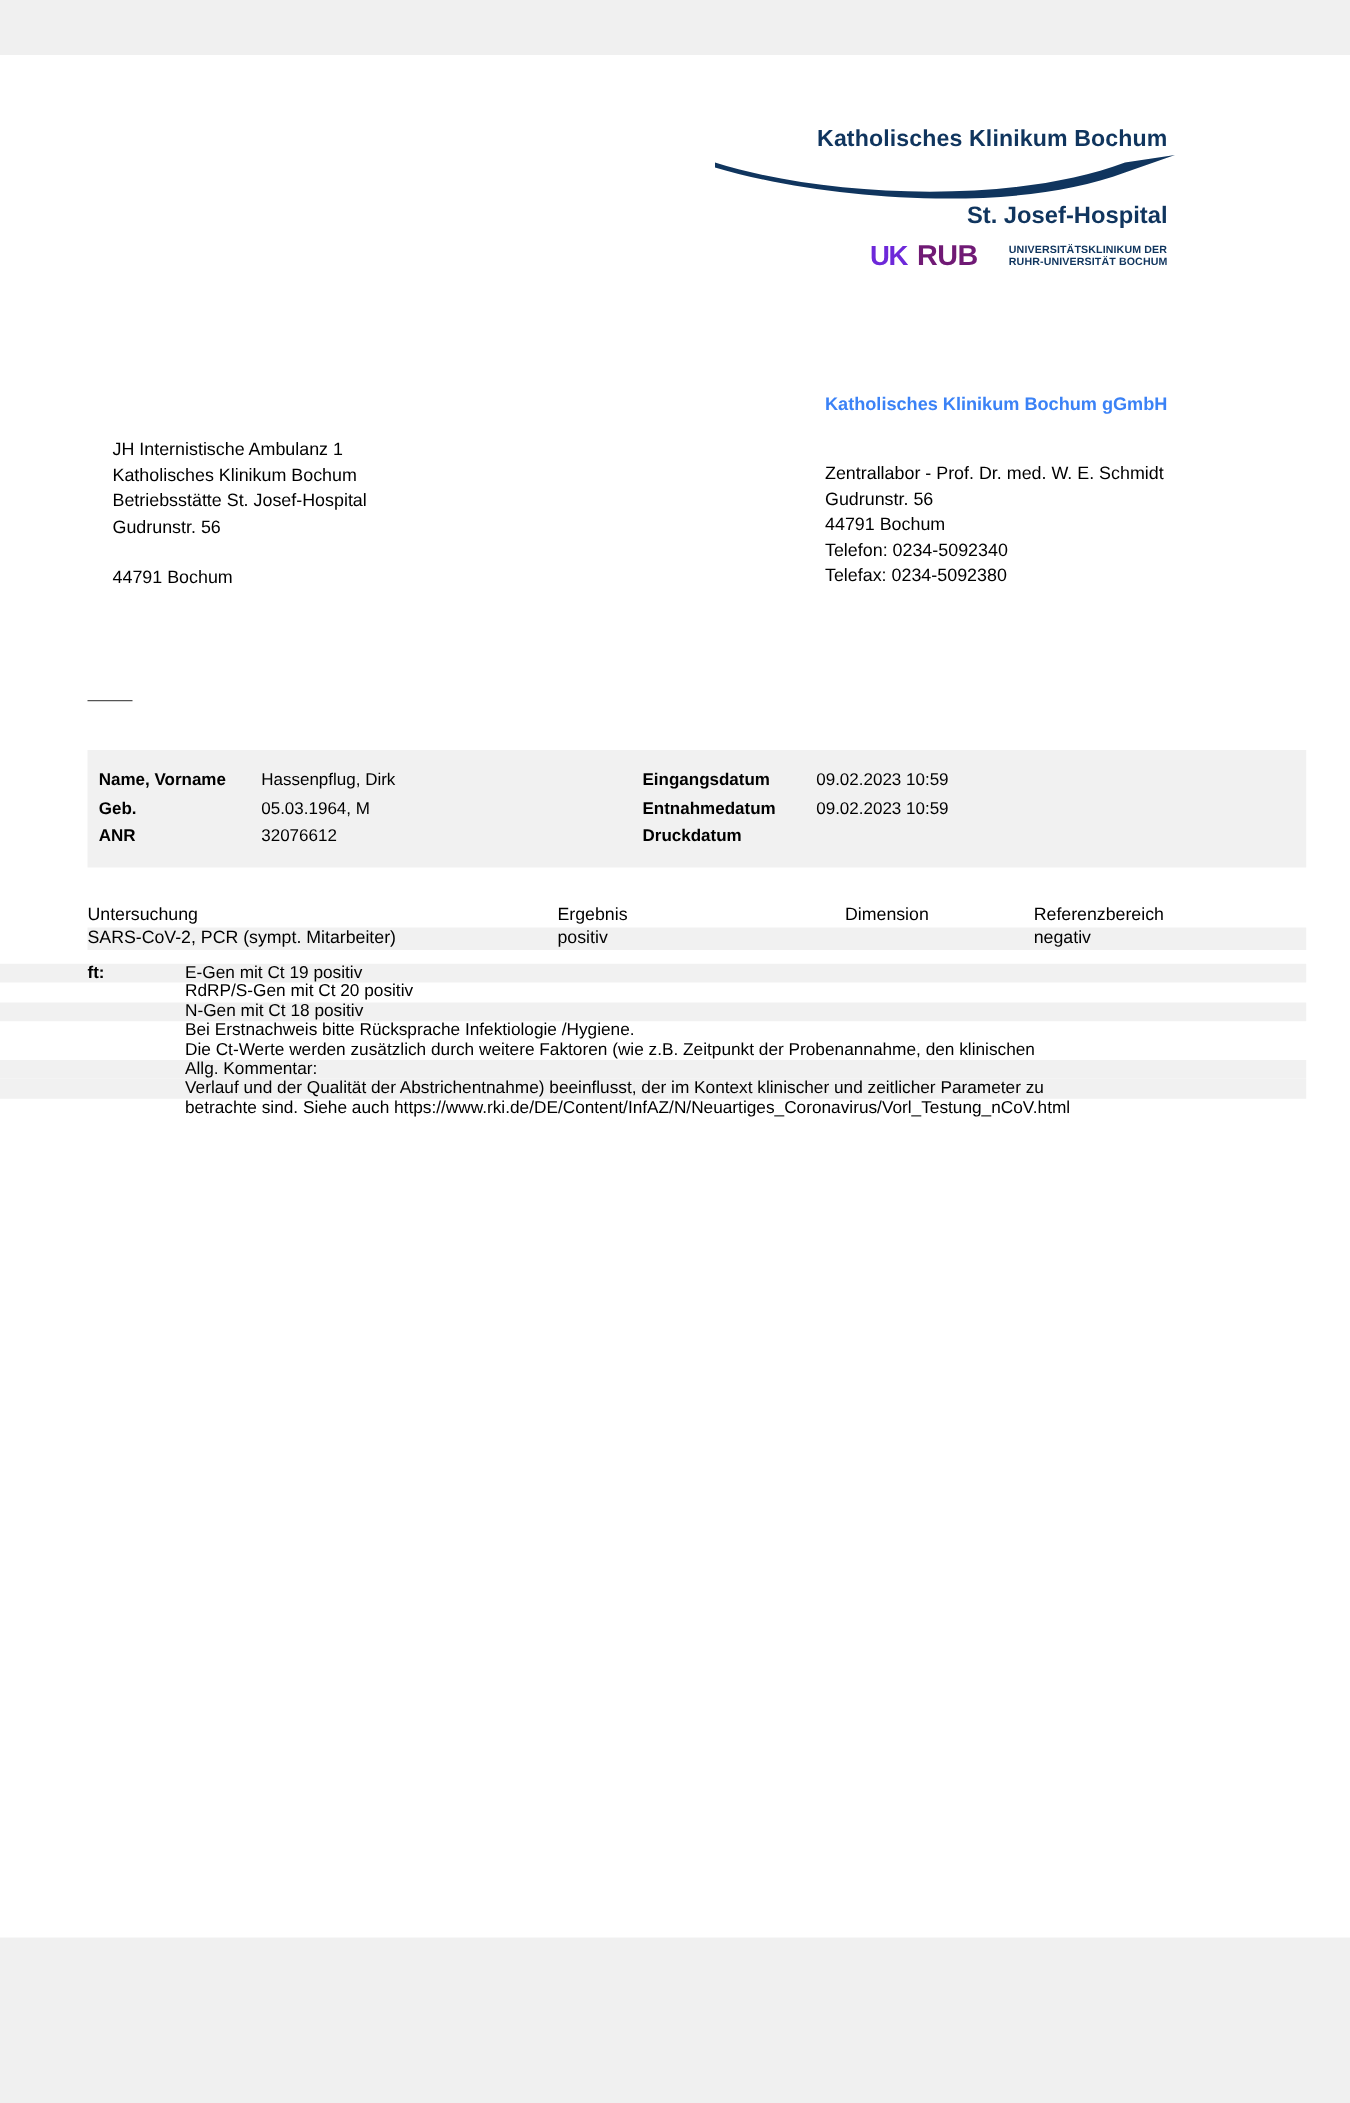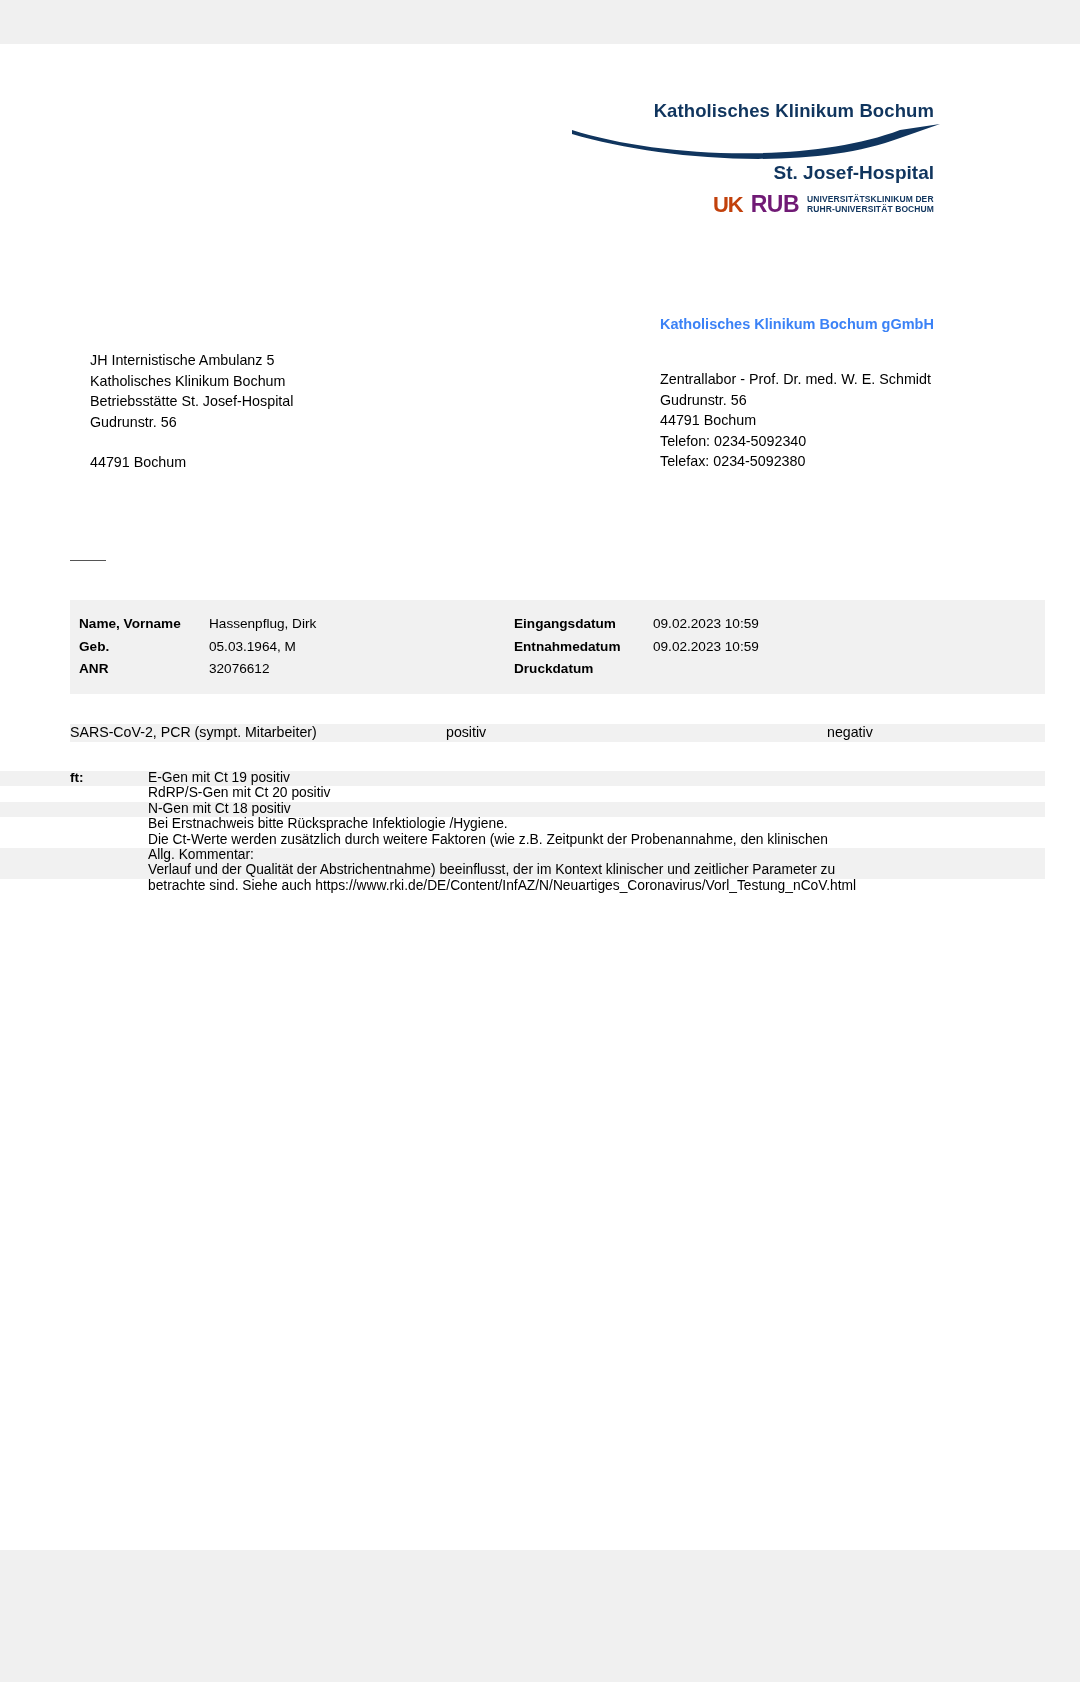--- a/index.html
+++ b/index.html
@@ -61,32 +61,33 @@
   .rub-row {
     display: flex;
     justify-content: flex-end;
     align-items: center;
     margin-top: 7px;
     gap: 8px;
   }
   .rub-uk {
     font-size: 22px;
     font-weight: bold;
-    color: #c2410c;
+    color: #6d28d9;
     letter-spacing: -1px;
   }
   .rub-rub {
     font-size: 23px;
     font-weight: bold;
     color: #701a75;
     letter-spacing: -0.5px;
   }
   .rub-text {
     text-align: left;
     line-height: 1.12;
+    margin-left: 17px;
   }
   .rub-text div {
     font-size: 8.5px;
     font-weight: bold;
     color: #10355e;
     letter-spacing: 0.1px;
   }
 
   
   .sender-heading {
@@ -223,21 +224,21 @@
     <div class="sender-heading">Katholisches Klinikum Bochum gGmbH</div>
     <div class="lab-address">
       <div>Zentrallabor - Prof. Dr. med. W. E. Schmidt</div>
       <div>Gudrunstr. 56</div>
       <div>44791 Bochum</div>
       <div>Telefon: 0234-5092340</div>
       <div>Telefax: 0234-5092380</div>
     </div>
 
     <div class="recipient">
-      <div>JH Internistische Ambulanz 5</div>
+      <div>JH Internistische Ambulanz 1</div>
       <div>Katholisches Klinikum Bochum</div>
       <div>Betriebsstätte St. Josef-Hospital</div>
       <div>Gudrunstr. 56</div>
       <div class="gap"></div>
       <div>44791 Bochum</div>
     </div>
 
     <div class="fold-mark"></div>
 
     <div class="patient-band">
@@ -257,20 +258,26 @@
         <div class="pb-line bold">Druckdatum</div>
       </div>
       <div class="pb-col-values2">
         <div class="pb-line">09.02.2023 10:59</div>
         <div class="pb-line">09.02.2023 10:59</div>
         <div class="pb-line"></div>
       </div>
     </div>
 
     <div class="results">
+      <div class="res-head">
+        <span class="c-unt">Untersuchung</span>
+        <span class="c-erg">Ergebnis</span>
+        <span class="c-dim">Dimension</span>
+        <span class="c-ref">Referenzbereich</span>
+      </div>
       <div class="res-row striped res-data">
         <span class="c-unt">SARS-CoV-2, PCR (sympt. Mitarbeiter)</span>
         <span class="c-erg">positiv</span>
         <span class="c-dim"></span>
         <span class="c-ref">negativ</span>
       </div>
     </div>
 
     <div class="comments">
       <div class="cm-row striped">

